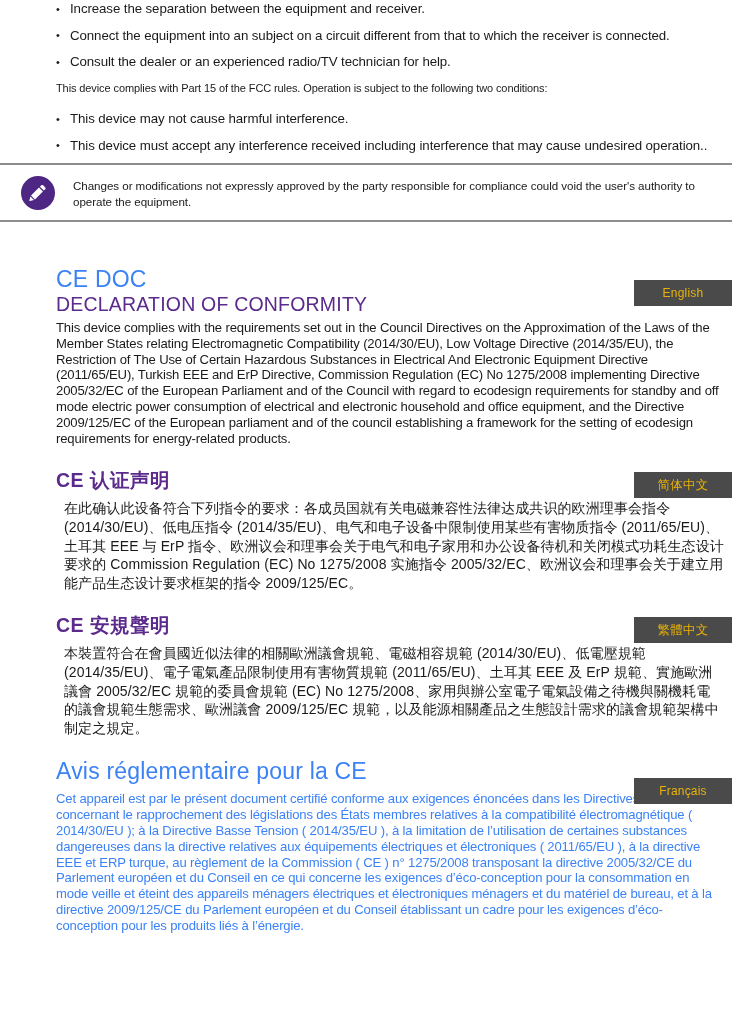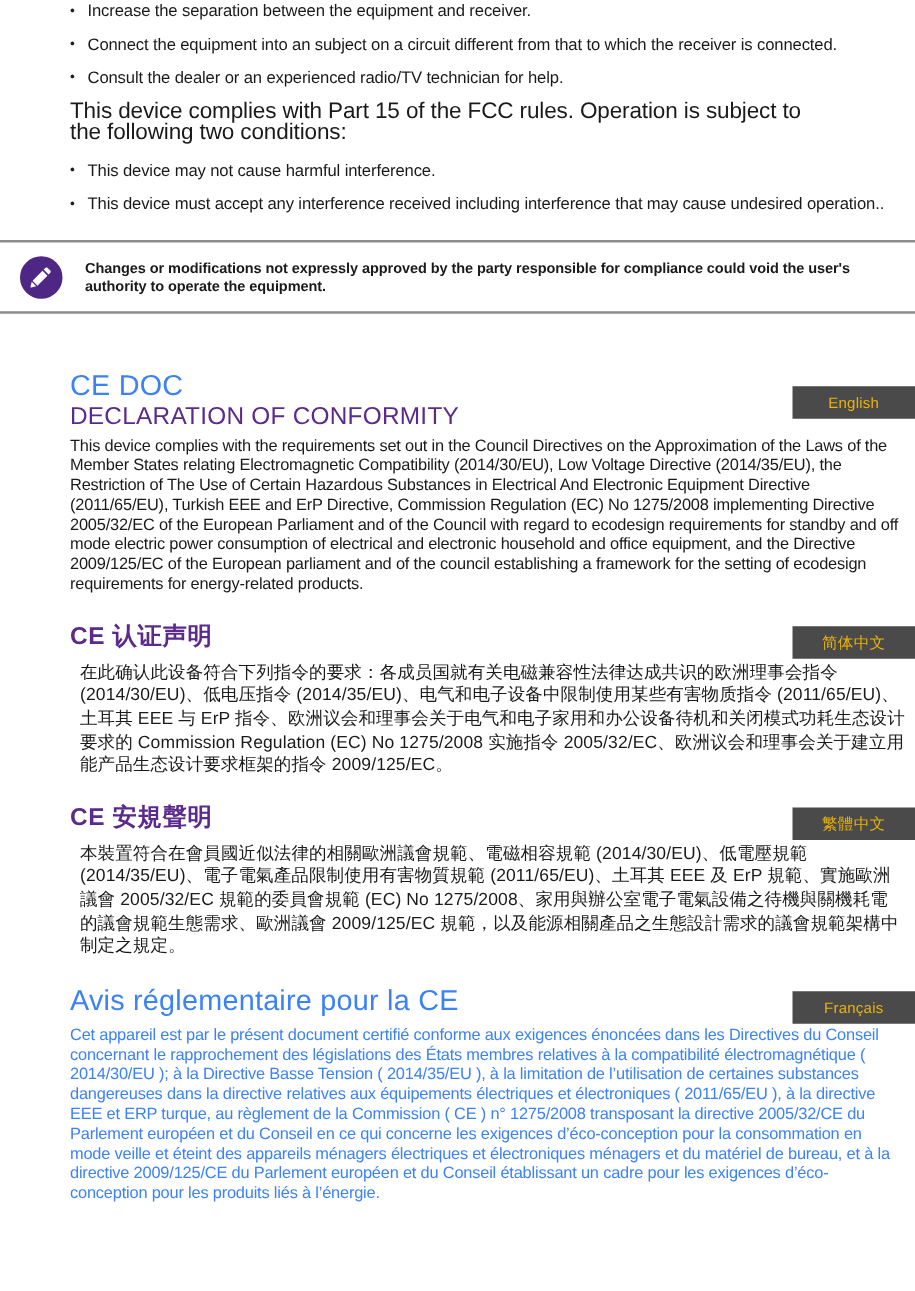--- a/index.html
+++ b/index.html
@@ -45,38 +45,37 @@
   .bullet-item::before {
     content: "\2022";
     position: absolute;
     left: 0;
     top: -0.5px;
     font-size: 11px;
     line-height: 18px;
   }
 
   .fcc-para {
-    font-size: 18px;
+    font-size: 11px;
     line-height: 17.5px;
     margin: 0 0 13px 0;
     letter-spacing: -0.1px;
     max-width: 600px;
   }
 
   
   .note-box {
-    margin-top: 20px;
+    margin-top: 9px;
     border-top: 2px solid #8d8d8d;
     border-bottom: 2px solid #8d8d8d;
-    padding: 10px 10px 10px 12px;
+    padding: 10px 10px 10px 17px;
     display: flex;
     align-items: flex-start;
     min-height: 34px;
     box-sizing: border-box;
-    font-weight: bold;
   }
   .note-icon {
     flex: 0 0 auto;
     width: 34px;
     height: 34px;
     border-radius: 50%;
     background: #4e2683;
     display: flex;
     align-items: center;
     justify-content: center;
@@ -138,21 +137,21 @@
     font-size: 12px;
     line-height: 26px;
     height: 26px;
     width: 98px;
     text-align: center;
     box-sizing: border-box;
     letter-spacing: 0.2px;
   }
   .badge-en { top: 13px; }
   .badge-cjk { top: 5px; font-size: 12.5px; }
-  .badge-fr { top: 5px; }
+  .badge-fr { top: 19px; }
 
   .body-text {
     font-size: 13.1px;
     line-height: 15.8px;
     margin: 3px 0 0 0;
     letter-spacing: -0.15px;
     color: #1a1a1a;
   }
   .body-text-cjk {
     font-size: 14px;

